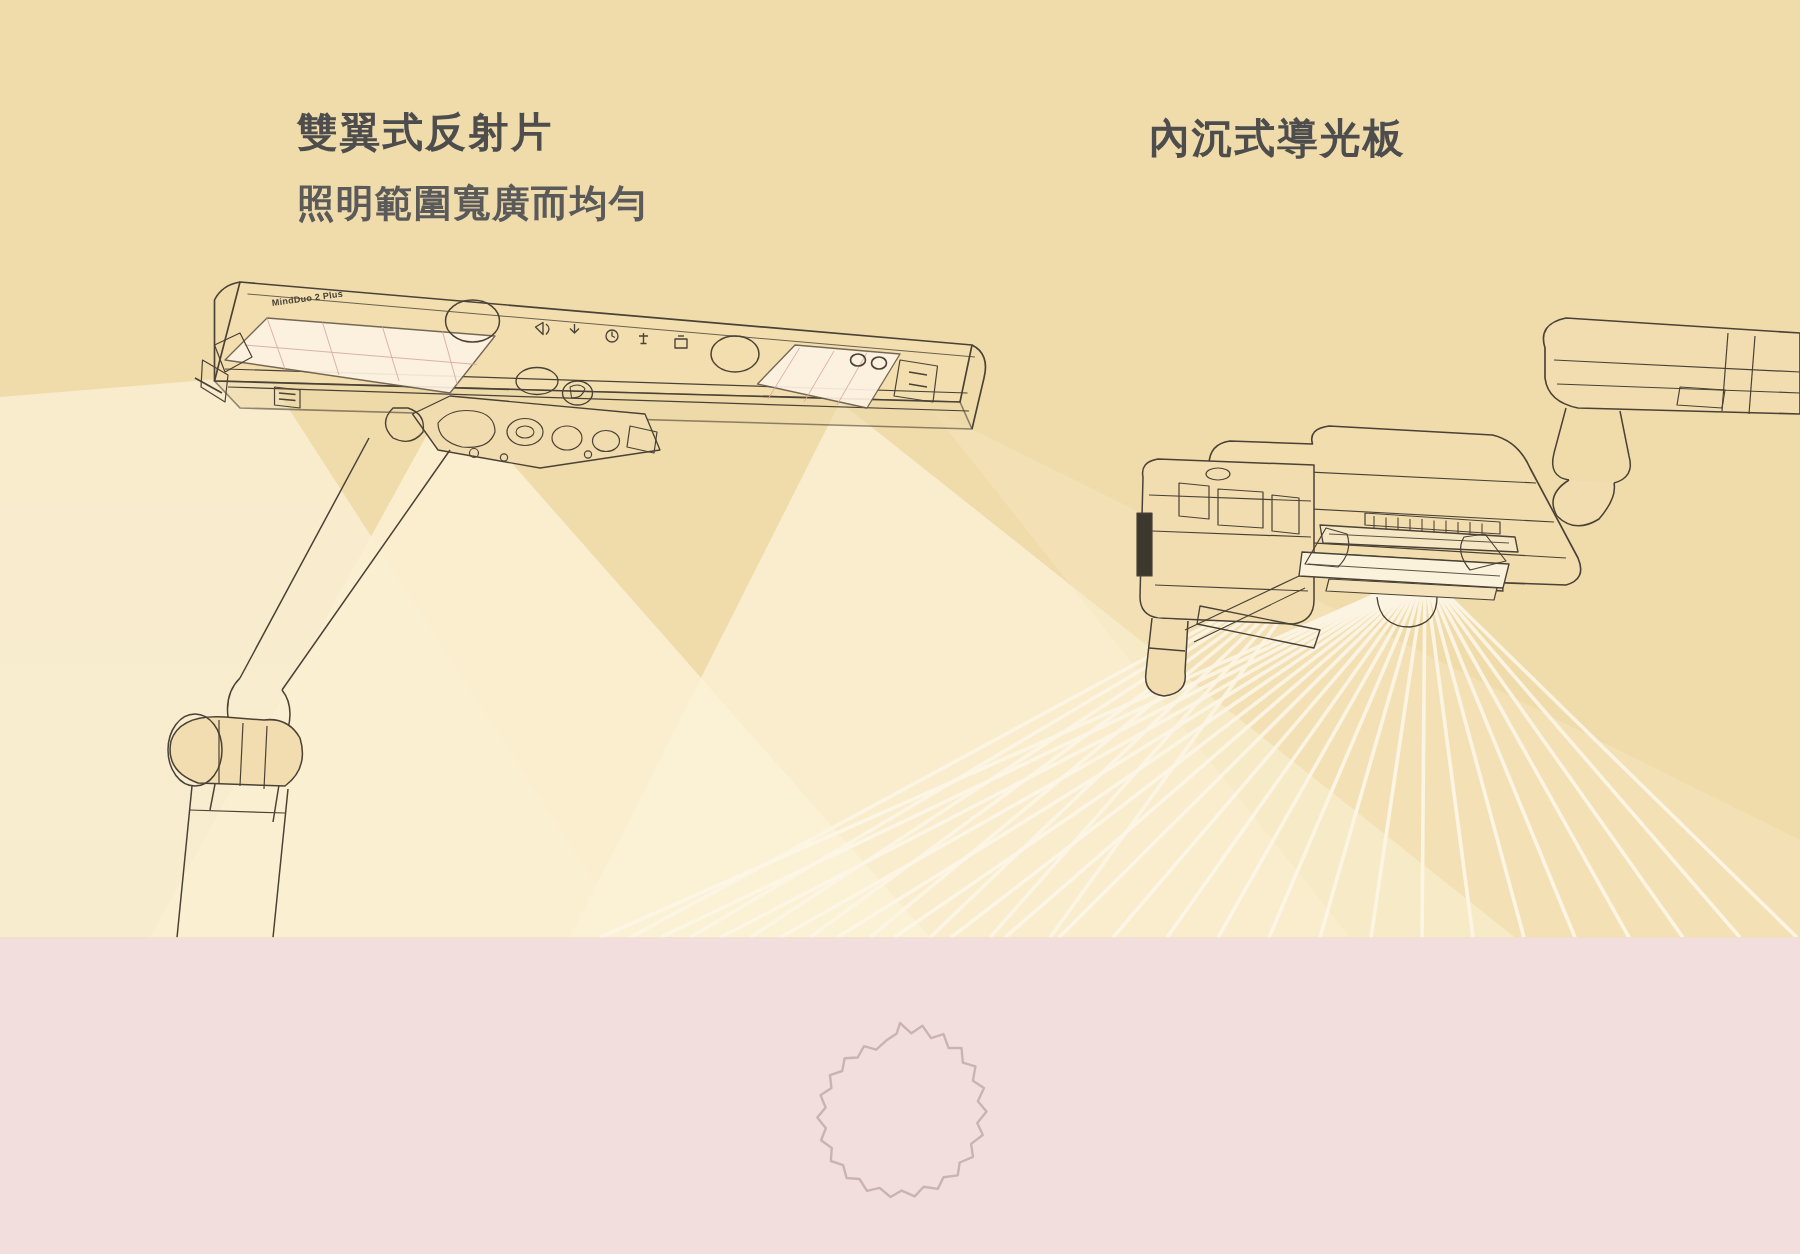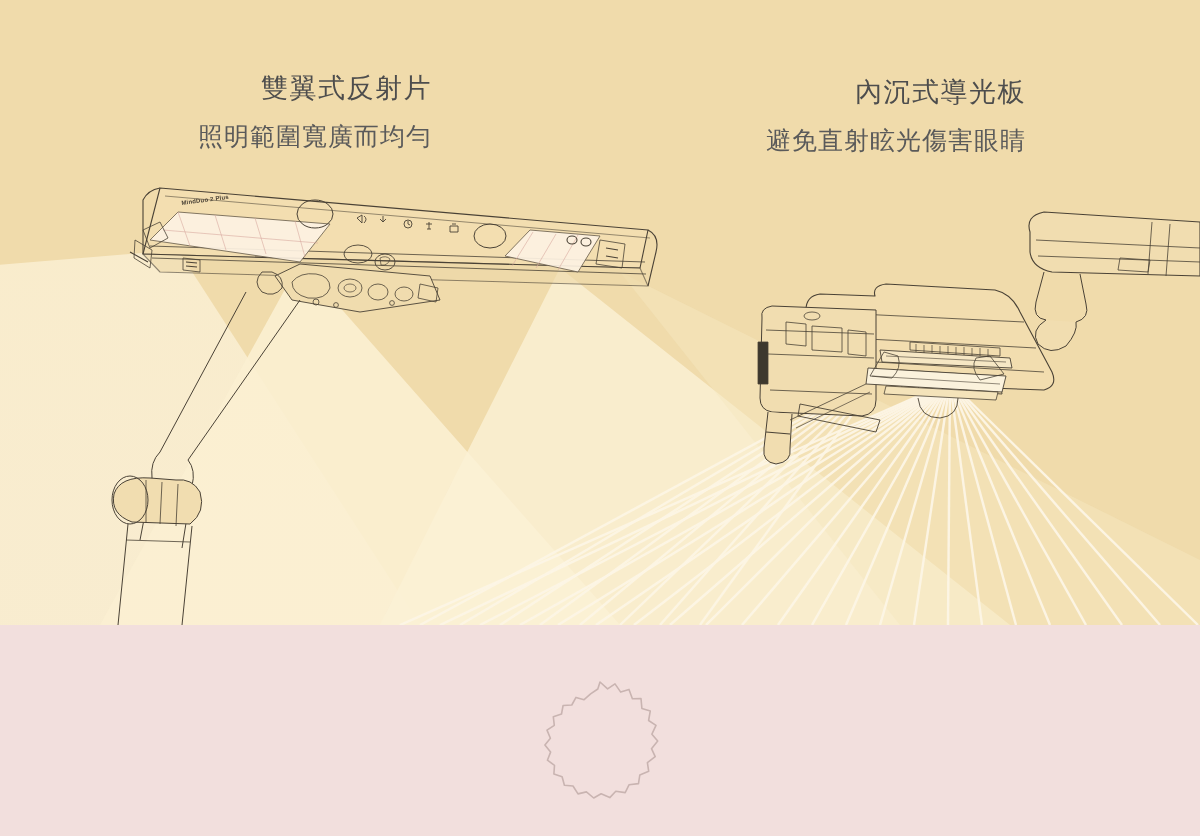--- a/index.html
+++ b/index.html
@@ -19,25 +19,25 @@
   .sec-bottom {
     position:absolute; left:0; top:625px; width:1200px; height:211px;
     background:#f2dfdd; overflow:hidden;
   }
 
   
   .heading-block { position:absolute; }
   .h-left  { left:198px; top:72px; }
   .h-right { left:766px; top:76px; }
   .h-title {
-    font-size:27px; font-weight:normal; color:#4d4d4d;
-    letter-spacing:1.5px; line-height:1.25; white-space:nowrap;text-align:right;
+    font-size:27px; font-weight:bold; color:#4d4d4d;
+    letter-spacing:1.5px; line-height:1.25; white-space:nowrap;
   }
   .h-sub {
-    font-size:25px; font-weight:normal; color:#5a5a5a;
+    font-size:25px; font-weight:bold; color:#5a5a5a;
     letter-spacing:1px; line-height:1.3; margin-top:14px; white-space:nowrap;
   }
 
   
   .art { position:absolute; left:0; top:0; width:1200px; height:625px; }
   .artb { position:absolute; left:0; top:0; width:1200px; height:211px; }
   .lamp-brand {
     position:absolute; left:181px; top:200px;
     font-size:6px; font-weight:bold; color:#4a4236;
     transform:rotate(-7.5deg); transform-origin:left top;
@@ -263,21 +263,20 @@
 
     <div class="lamp-brand">MindDuo 2 Plus</div>
 
     <div class="heading-block h-left">
       <div class="h-title">雙翼式反射片</div>
       <div class="h-sub">照明範圍寬廣而均勻</div>
     </div>
 
     <div class="heading-block h-right">
       <div class="h-title">內沉式導光板</div>
-      <div class="h-sub">避免直射眩光傷害眼睛</div>
     </div>
   </section>
 
   <section class="sec-bottom">
     <svg class="artb" viewBox="0 0 1200 211">
 
       <g transform="translate(600,115)">
         <path fill="none" stroke="#c9b4b1" stroke-width="1.6" stroke-linejoin="round" d="M0,-58 L7.6,-51.1 L15.0,-56.1 L20.7,-47.9 L29.0,-50.6 L32.4,-41.3 L41.0,-41.4
              L41.9,-31.6 L50.3,-29.1 L48.6,-19.5 L56.0,-14.6 L51.9,-5.8 L57.7,1.0 L51.5,8.7
              L55.2,16.7 L47.4,22.6 L48.7,31.3 L39.8,35.0 L38.5,43.6 L29.0,44.8 L25.2,52.6

